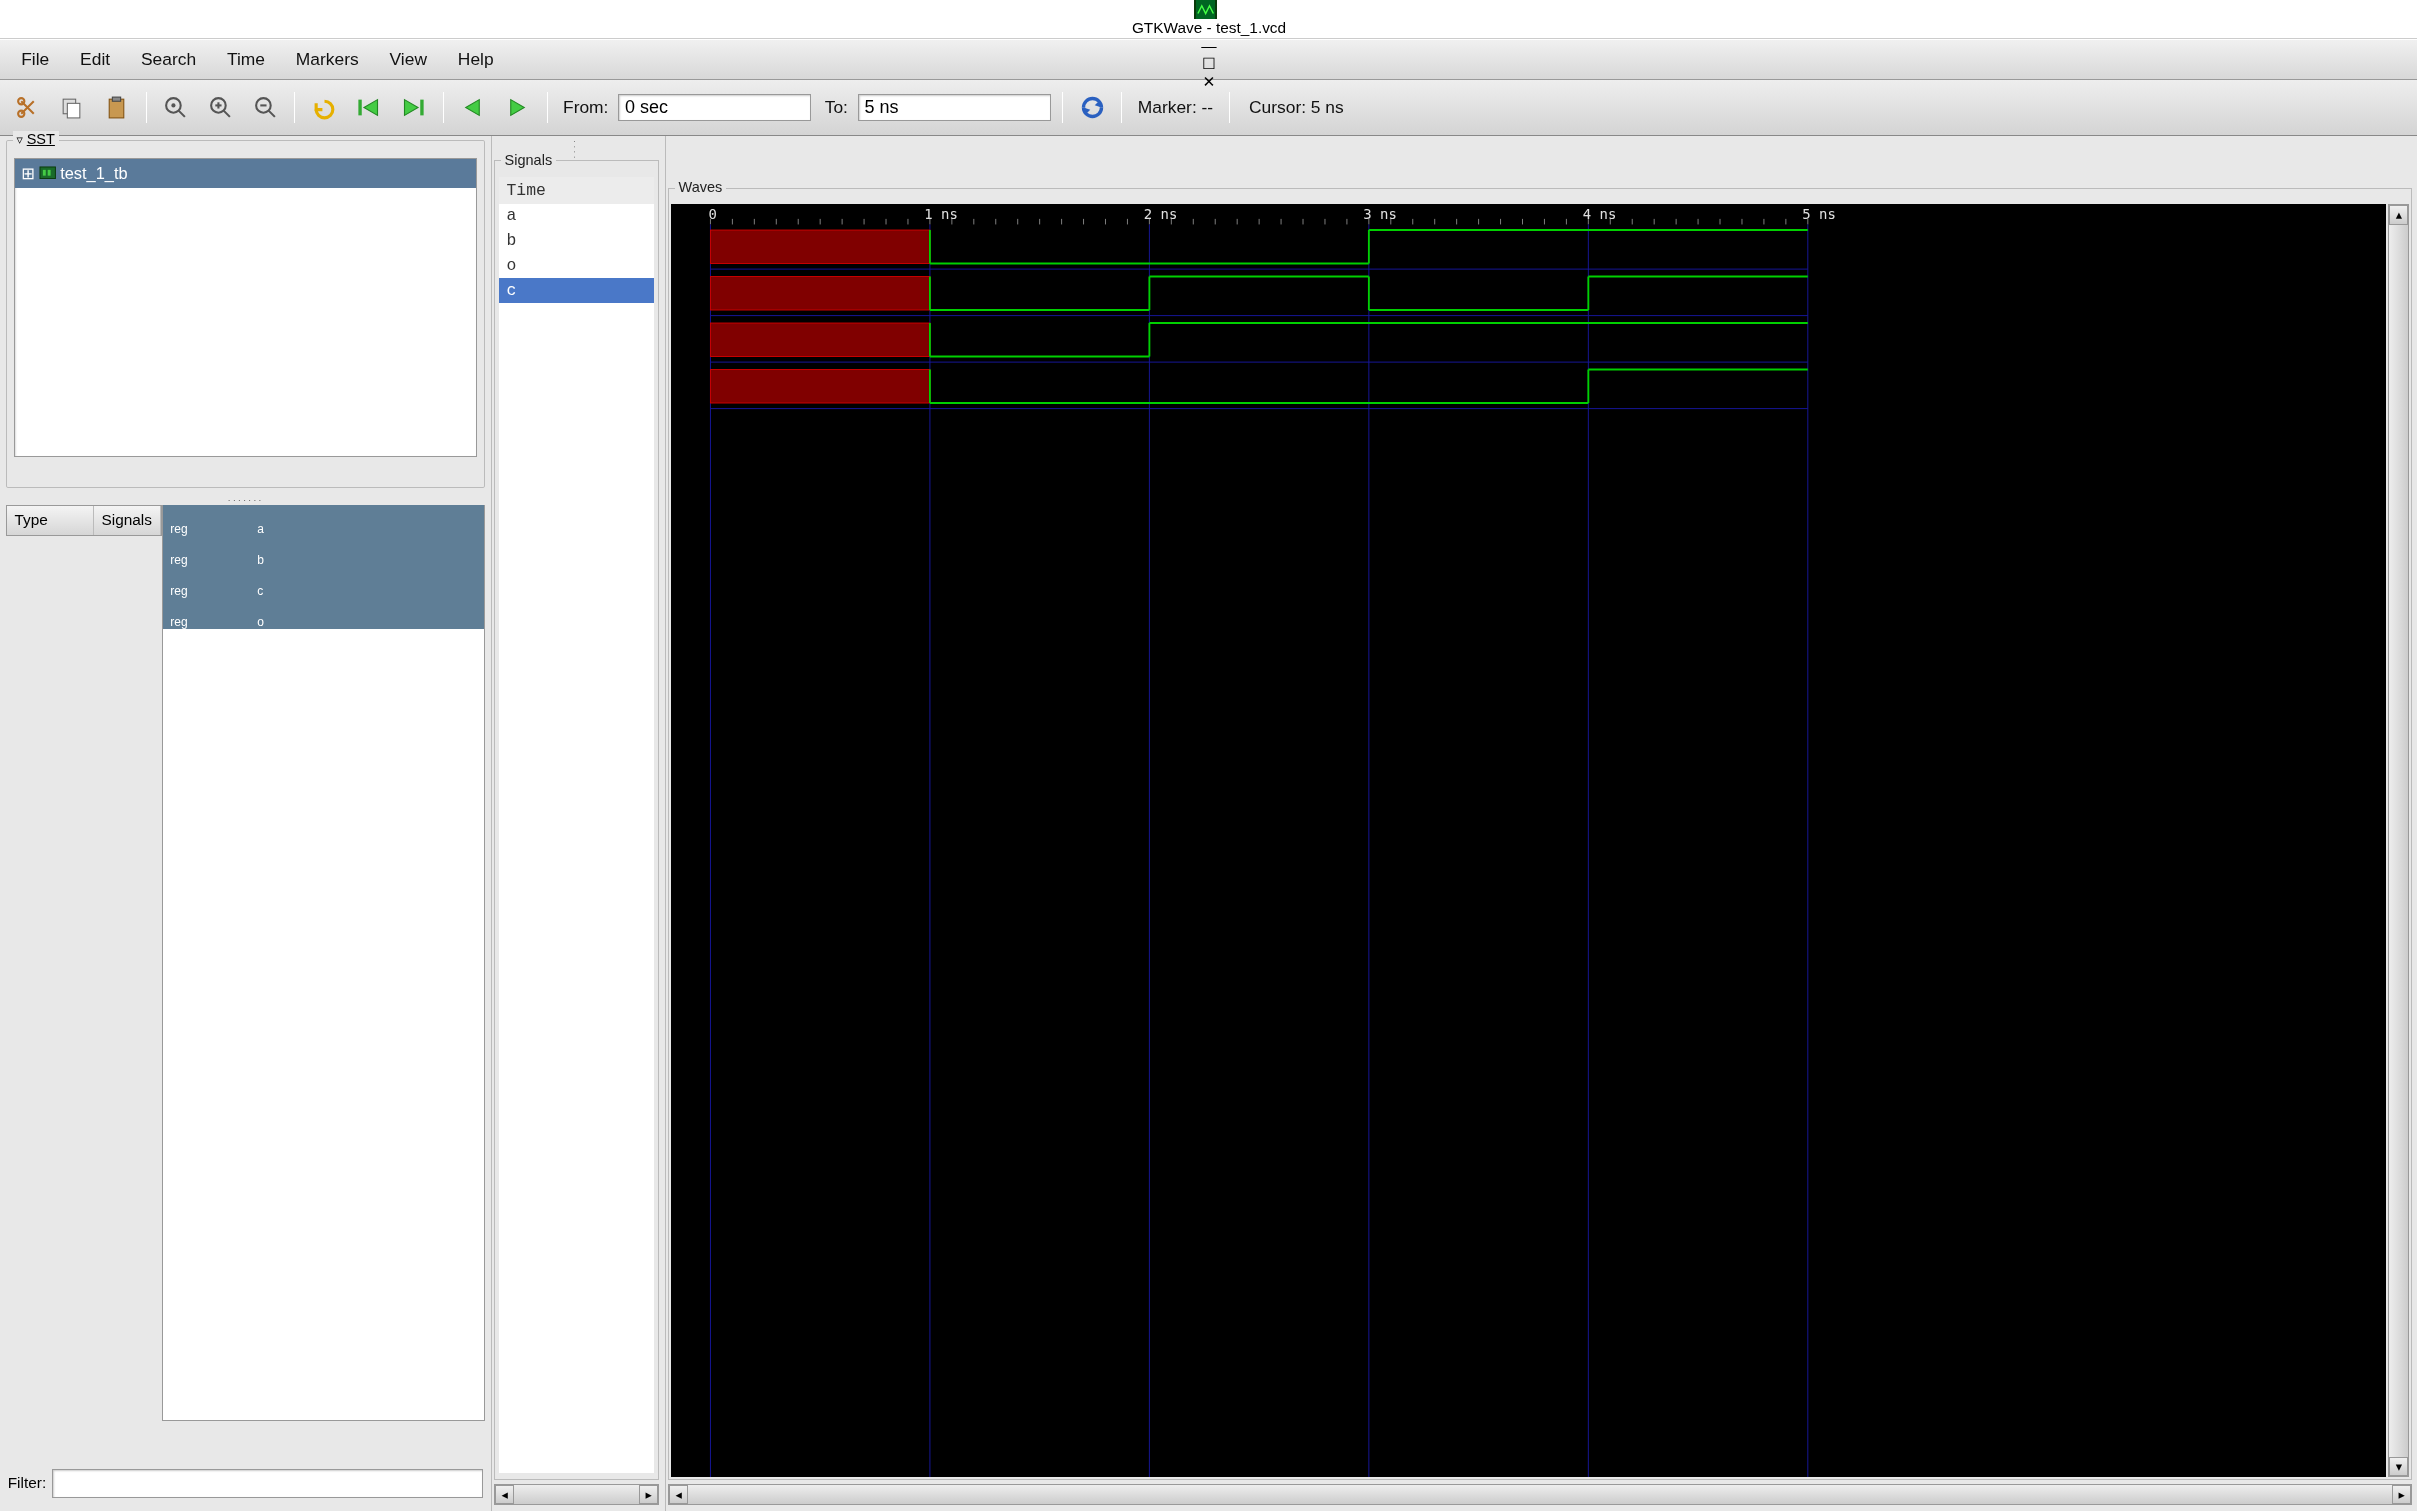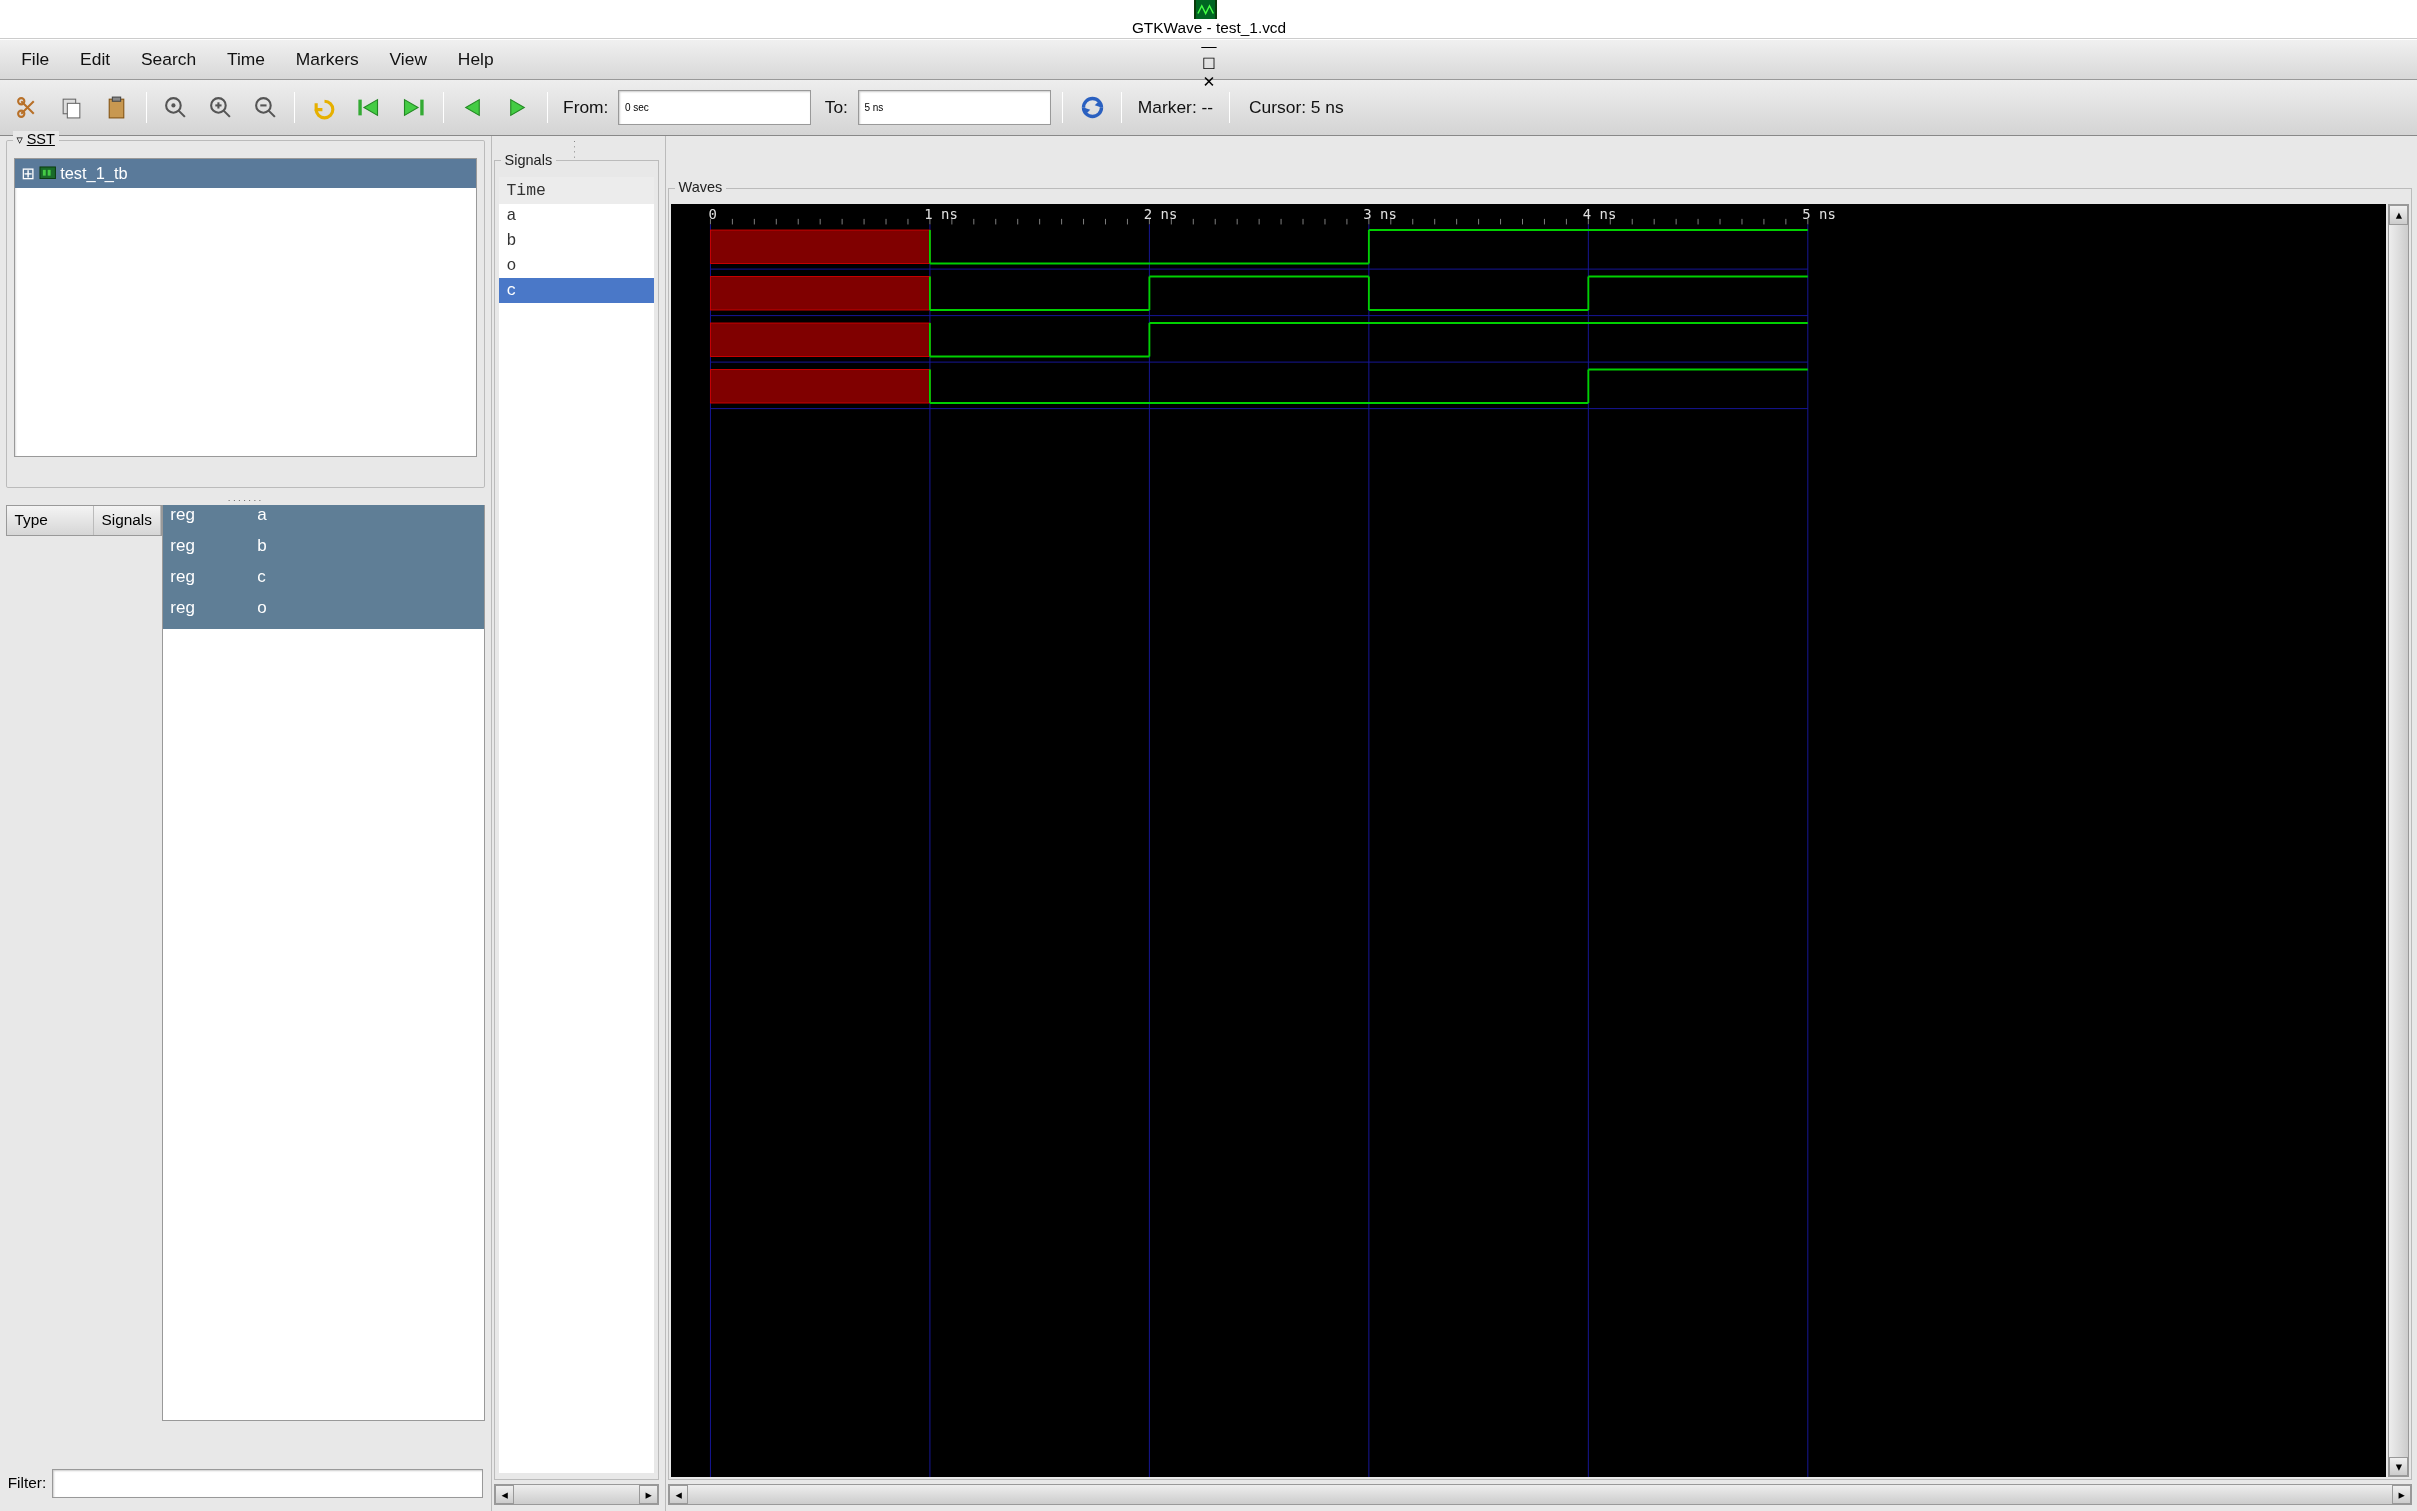--- a/index.html
+++ b/index.html
@@ -15,40 +15,40 @@
   
   
   .menubar { height: 41px; background: linear-gradient(#f0f0f0,#d8d8d8); border-top:1px solid #fff; border-bottom: 1px solid #999; display: flex; align-items: center; padding: 0 7.7px; gap: 3.9px; }
   .menubar .menu-item { padding: 5.8px 13.5px; font-size: 17.4px; color: #111; cursor: pointer; }
   
   
   .toolbar { height: 56px; background: linear-gradient(#eee,#d4d4d4); border-bottom: 1px solid #888; display: flex; align-items: center; padding: 0 9.7px; gap: 9.7px; }
   .tool-btn { width: 35px; height: 35px; display: flex; align-items: center; justify-content: center; cursor: pointer; border-radius:1.9px; }
   .tool-sep { width: 1px; height: 31px; background: #aaa; border-right:1px solid #fff; margin: 0 1.9px; }
   .tool-label { font-size: 17.4px; color: #111; margin-left: 3.9px; }
-  .tool-input { height: 35px; width: 193px; font-size: 10px; padding: 1.9px 5.8px; background: #fff; border: 1px solid #999; box-shadow: inset 1px 1px 1.9px #ccc; }
+  .tool-input { height: 27px; width: 193px; font-size: 18px; padding: 1.9px 5.8px; background: #fff; border: 1px solid #999; box-shadow: inset 1px 1px 1.9px #ccc; }
   
   
   .main { display: flex; height: calc(100% - 39px - 41px - 56px); }
   
   
   .left-panel { width: 492px; display: flex; flex-direction: column; background: #e8e8e8; border-right: 1px solid #bbb; padding: 3.9px 5.8px 5.8px 5.8px; }
   .group-frame { border: 1px solid #bbb; border-radius: 1.9px; margin-bottom: 5.8px; position: relative; background: #e8e8e8; }
   .group-label { position: absolute; top: -9.7px; left: 5.8px; background: #e8e8e8; padding: 0 3.9px; font-size: 14.5px; color: #222; }
   .sst-frame { height: 348px; padding: 17.4px 7.7px 7.7px 7.7px; }
   .sst-label-row{ display:flex; align-items:center; gap:3.9px;}
   .tree { background: #fff; border: 1px solid #999; height: 299px; overflow: auto; box-shadow: inset 1px 1px 1.9px #ddd; }
   .tree-row { display: flex; align-items: center; height: 29px; padding: 0 5.8px; font-size: 16.4px; color: #fff; background: #5a7a9a; gap:3.9px; }
   .dots-sep{ text-align:center; color:#666; letter-spacing:1.9px; font-size:9.7px; }
   
   .sig-table-frame { flex: 1; min-height: 0; display: flex; flex-direction: row; }
   .sig-table-head { display: flex; background: linear-gradient(#f4f4f4,#d6d6d6); border: 1px solid #999; height: 31px; }
   .sig-table-head > div { padding: 5.8px 7.7px; font-size: 15.4px; border-right: 1px solid #bbb; }
   .sig-table-body { flex: 1; background: #fff; border: 1px solid #999; border-top: none; overflow: auto; }
-  .sig-row { display: flex; height: 31px; align-items: flex-start; font-size: 17px; color: #fff; background: #5f7e96; }
+  .sig-row { display: flex; height: 31px; align-items: flex-end; font-size: 12px; color: #fff; background: #5f7e96; }
   .sig-row > div { padding: 0 7.7px; }
   .col-type { width: 87px; }
   .col-name { flex: 1; }
   .dots-v{ width:9.7px; text-align:center; color:#666; writing-mode:vertical-rl; font-size:9.7px; letter-spacing:1.9px; align-self:center;}
   
   .filter-row { display: flex; align-items: center; gap: 5.8px; padding: 7.7px 1.9px; margin-top: 40px; }
   .filter-row input { flex: 1; height: 29px; border: 1px solid #999; box-shadow: inset 1px 1px 1.9px #ccc; padding:1.9px 3.9px; }
   .btn-row { display: flex; gap: 9.7px; padding: 1.9px 1.9px 3.9px 1.9px; }
   .btn3d { height: 35px; padding: 0 21px; font-size: 16.4px; background: linear-gradient(#f6f6f6,#d8d8d8); border: 1px solid #8a8a8a; border-radius: 3.9px; cursor: pointer; }
   

